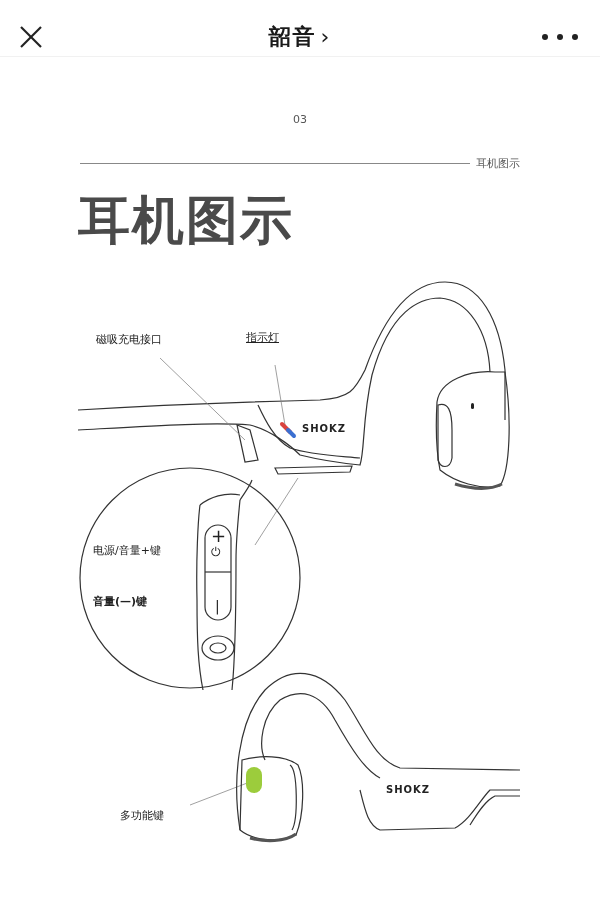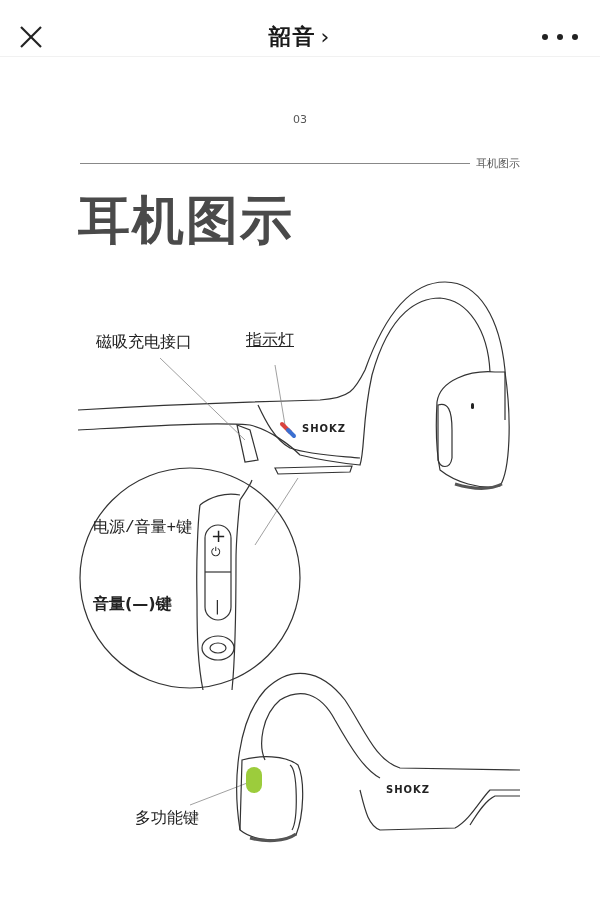--- a/index.html
+++ b/index.html
@@ -11,21 +11,21 @@
   .title { position: absolute; left: 0; right: 0; top: 22px; text-align: center; font-family: "DejaVu Serif", serif; font-weight: bold; font-size: 22px; color: #1a1a1a; letter-spacing: 2px; }
   .title .chev { display: inline-block; margin-left: 4px; font-family: "DejaVu Sans", sans-serif; font-weight: normal; font-size: 22px; }
   .more-btn { position: absolute; right: 22px; top: 27px; width: 36px; height: 20px; cursor: pointer; display: flex; justify-content: space-between; align-items: center; }
   .more-btn span { width: 6px; height: 6px; border-radius: 50%; background: #222; display: block; }
 
   .page-num { position: absolute; left: 0; right: 0; text-align: center; font-size: 11px; color: #555; }
   .section-rule { position: absolute; left: 80px; top: 163px; width: 390px; height: 1px; background: #888; }
   .section-label { position: absolute; left: 476px; top: 156px; font-size: 11px; color: #555; }
   .big-title { position: absolute; left: 78px; top: 186px; font-size: 52px; font-weight: bold; color: #4a4a4a; letter-spacing: 2px; }
 
-  .label { position: absolute; font-size: 16px; color: #222; white-space: nowrap; }
+  .label { position: absolute; font-size: 11px; color: #222; white-space: nowrap; }
   svg.art { position: absolute; left: 0; top: 0; }
 </style>
 </head>
 <body>
 
 <div class="topbar">
   <div class="close-btn">
     <svg width="30" height="30" viewBox="0 0 30 30">
       <line x1="5" y1="5" x2="25" y2="25" stroke="#222" stroke-width="2.2"></line>
       <line x1="25" y1="5" x2="5" y2="25" stroke="#222" stroke-width="2.2"></line>
@@ -95,17 +95,17 @@
 
 <div class="label" style="left:302px; top:423px; font-size:10px; font-weight:bold; letter-spacing:1px;">SHOKZ</div>
 <div class="label" style="left:386px; top:784px; font-size:10px; font-weight:bold; letter-spacing:1px;">SHOKZ</div>
 
 <div class="label" style="left:211px; top:525px; font-size:18px;">+</div>
 <div class="label" style="left:211px; top:545px; font-size:12px;">⏻</div>
 <div class="label" style="left:215px; top:598px; font-size:14px;">|</div>
 
 <div class="label" style="left:96px; top:332px;">磁吸充电接口</div>
 <div class="label" style="left:246px; top:330px;text-decoration:underline;">指示灯</div>
-<div class="label" style="left:93px; top:517px;font-family:Liberation Mono, monospace;">电源/音量+键</div>
+<div class="label" style="left:93px; top:543px;">电源/音量+键</div>
 <div class="label" style="left:93px; top:594px;font-weight:bold;">音量(—)键</div>
-<div class="label" style="left:135px; top:808px;">多功能键</div>
+<div class="label" style="left:120px; top:808px;">多功能键</div>
 
 <div class="page-num" style="top:921px;font-style:italic;">04</div>
 
 </body></html>

